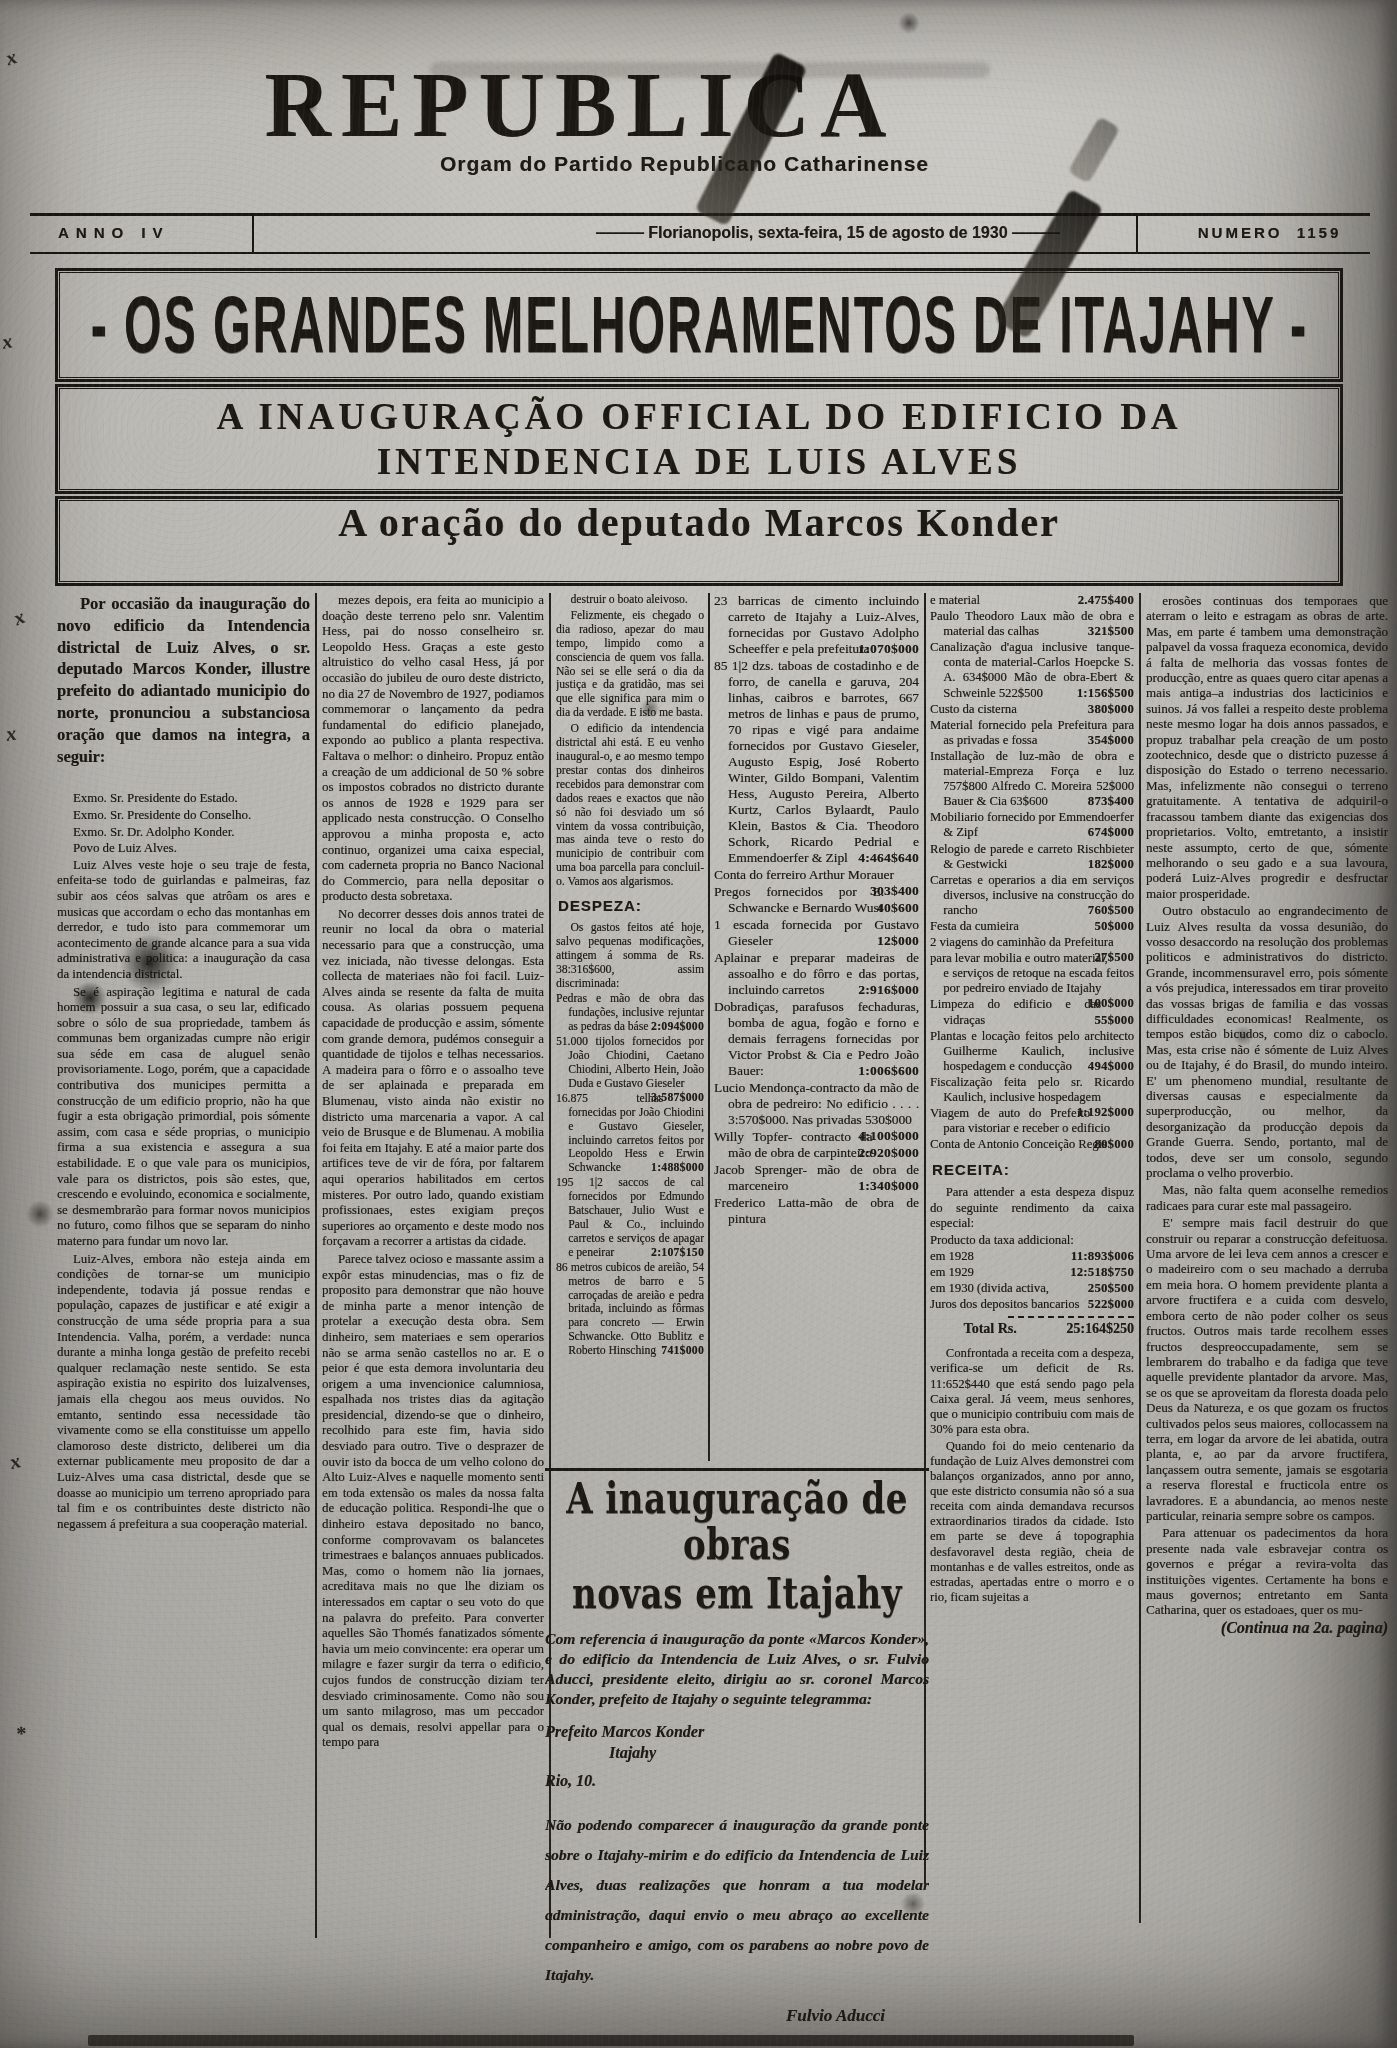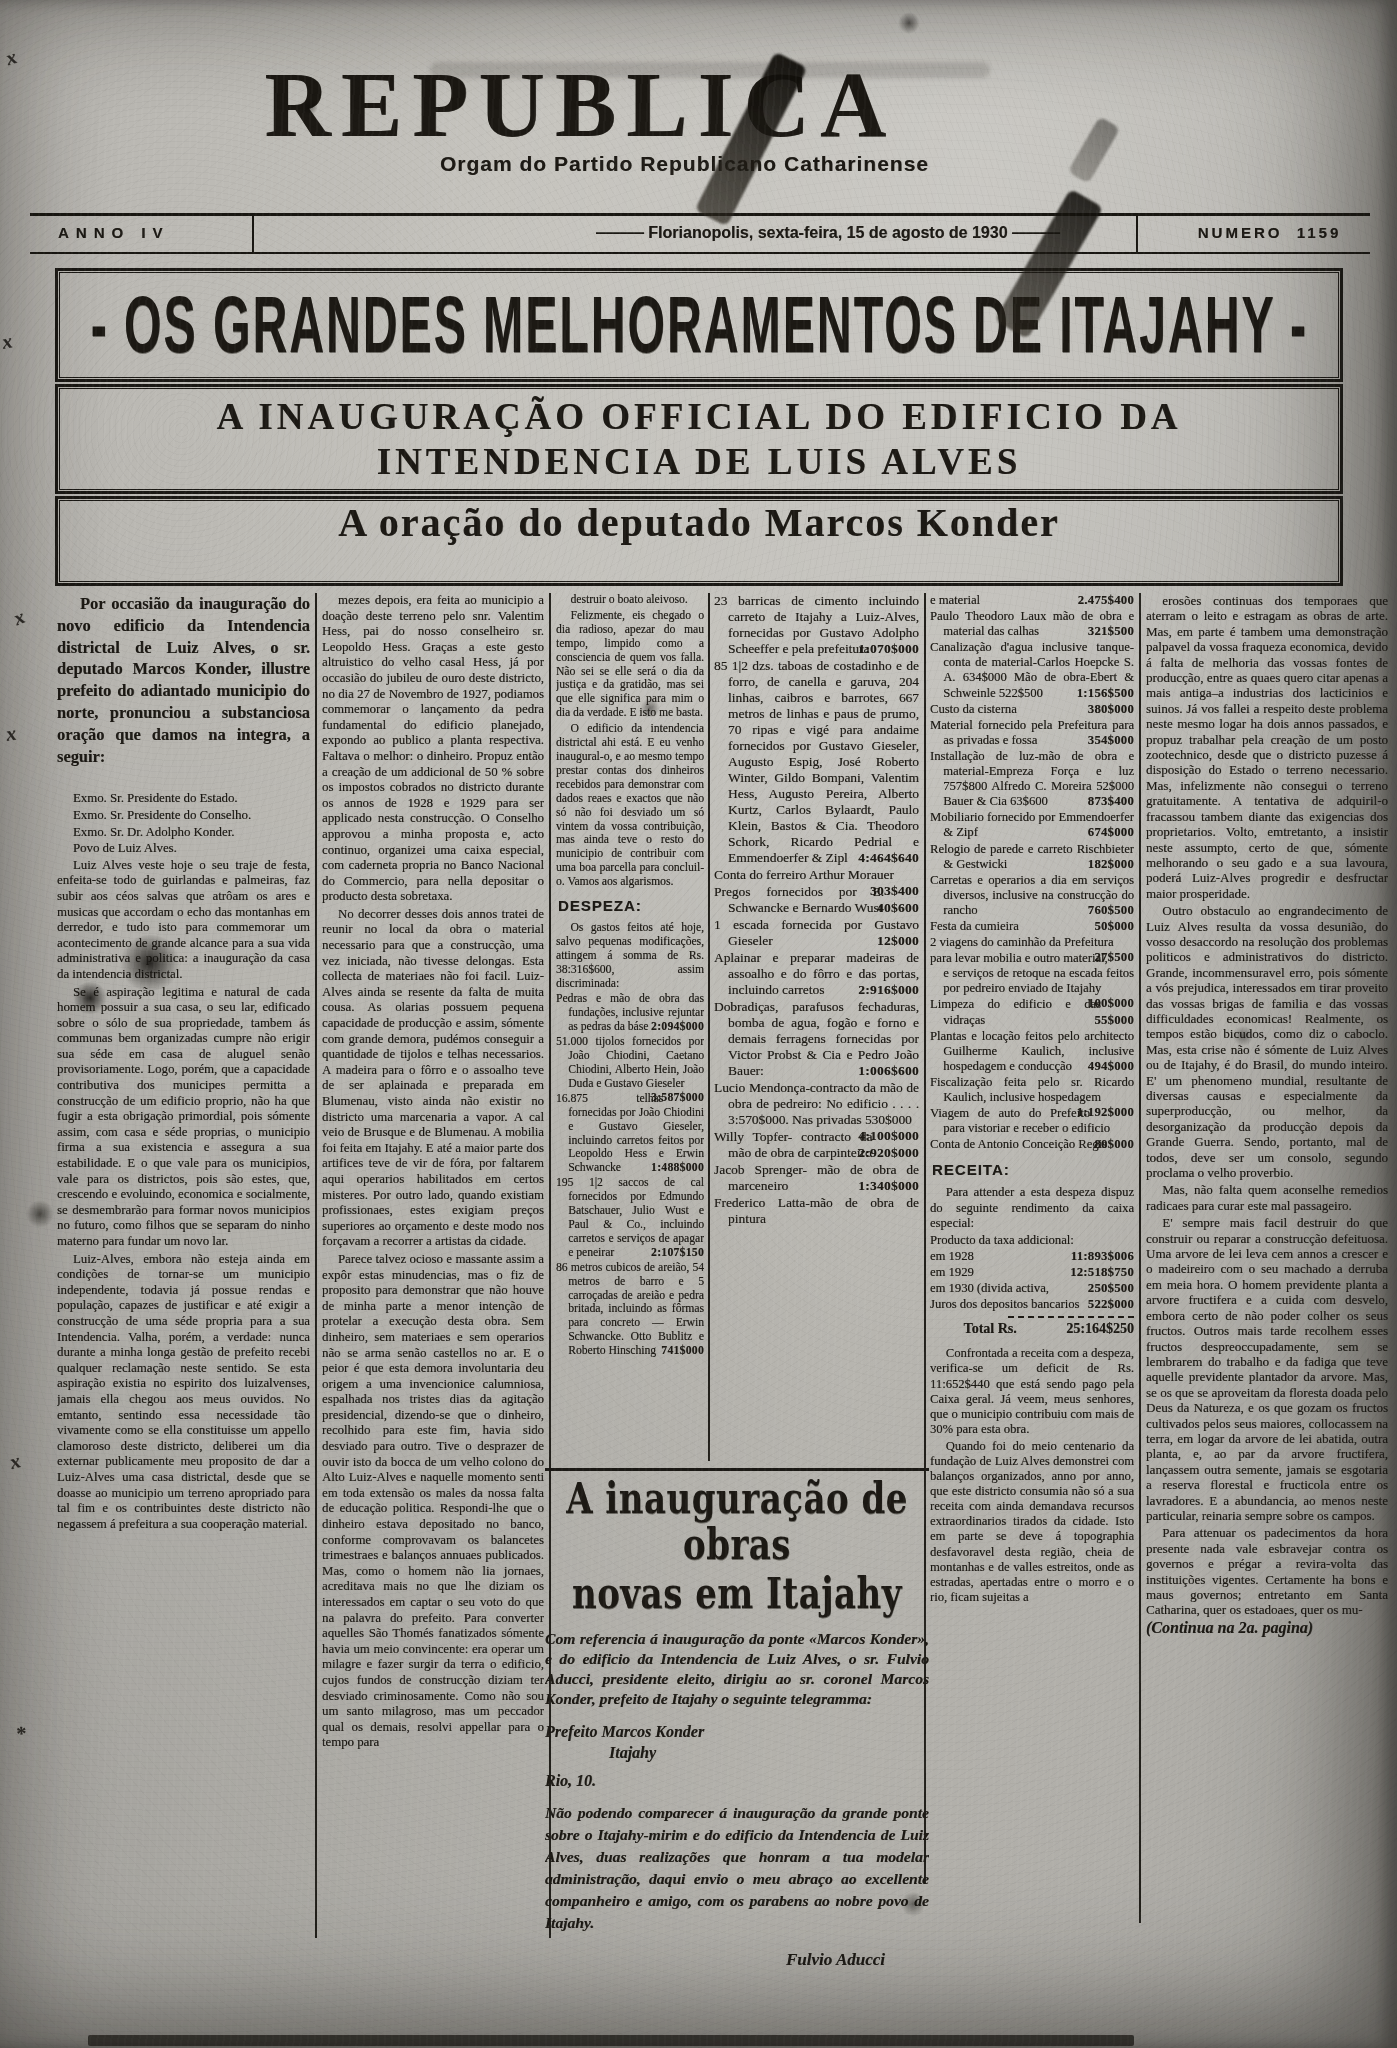--- a/index.html
+++ b/index.html
@@ -72,33 +72,33 @@
   #col5{left:930px;top:593px;width:204px;height:1292px;font-size:12.6px;line-height:15.1px;}
   #col6{left:1146px;top:593px;width:242px;height:1352px;font-size:13px;line-height:15.4px;}
 
   .sec-head{font-family:"Liberation Sans",sans-serif;font-weight:bold;font-size:15px;
     letter-spacing:1px;margin:10px 0 8px 2px;text-align:left;}
   .ditem{padding-left:1.05em;text-indent:-1.05em;margin-bottom:1px;}
   .amt{float:right;font-weight:bold;letter-spacing:.3px;}
   .dash-rule{border-top:2.5px dashed #1c1914;width:62%;margin:4px 0 3px auto;}
   .total-row{display:flex;justify-content:space-between;font-weight:bold;font-size:14px;margin:2px 0 10px 0;gap:28px;}
   .total-row .tl{padding-left:2.4em;}
-  .continua{font-style:italic;font-weight:bold;text-align:left;font-size:16px;margin-top:12px;text-indent:0 !important;}
+  .continua{font-style:italic;font-weight:bold;text-align:right;font-size:16px;margin-top:12px;text-indent:0 !important;}
 
   
   .feature{position:absolute;left:545px;top:1468px;width:384px;height:570px;
     border-top:3px solid #1b1915;padding-top:14px;overflow:hidden;}
   .feature .ft-title{text-align:center;font-weight:bold;line-height:1.06;margin-bottom:18px;}
   .feature .ft-title div{font-family:"DejaVu Serif",serif;font-size:34px;display:inline-block;transform:scaleY(1.28);letter-spacing:.5px;}
   .feature .ft-title div:last-child{margin-top:18px;}
   .ft-intro{font-style:italic;font-weight:bold;font-size:15.6px;line-height:20px;text-align:justify;margin-bottom:14px;}
   .ft-line{font-style:italic;font-weight:bold;font-size:16px;margin:3px 0;}
   .ft-place{padding-left:64px;}
   .ft-origin{margin-top:10px;}
-  .ft-body{font-style:italic;font-weight:bold;font-size:15.6px;line-height:22px;text-align:justify;margin-top:12px;}
+  .ft-body{font-style:italic;font-weight:bold;font-size:15.6px;line-height:30px;text-align:justify;margin-top:20px;}
   .ft-sign{font-style:italic;font-weight:bold;font-size:17px;text-align:right;padding-right:44px;margin-top:14px;}
 
   
   .stamp{position:absolute;background:linear-gradient(to bottom, rgba(18,16,12,.95), rgba(40,36,28,.7));
     filter:blur(1.1px);border-radius:7px;pointer-events:none;}
   .speck{position:absolute;border-radius:50%;pointer-events:none;
     background:radial-gradient(circle, rgba(14,12,9,.85), rgba(14,12,9,0) 70%);}
   .xmark{position:absolute;font:italic bold 20px "Liberation Serif",serif;color:rgba(22,19,15,.7);pointer-events:none;}
   .bottom-band{position:absolute;left:88px;top:2035px;width:1046px;height:11px;background:#34322d;border-radius:2px;opacity:.9;}
   .ghost{position:absolute;left:430px;top:62px;width:560px;height:16px;background:rgba(60,57,50,.18);filter:blur(2px);border-radius:8px;}

